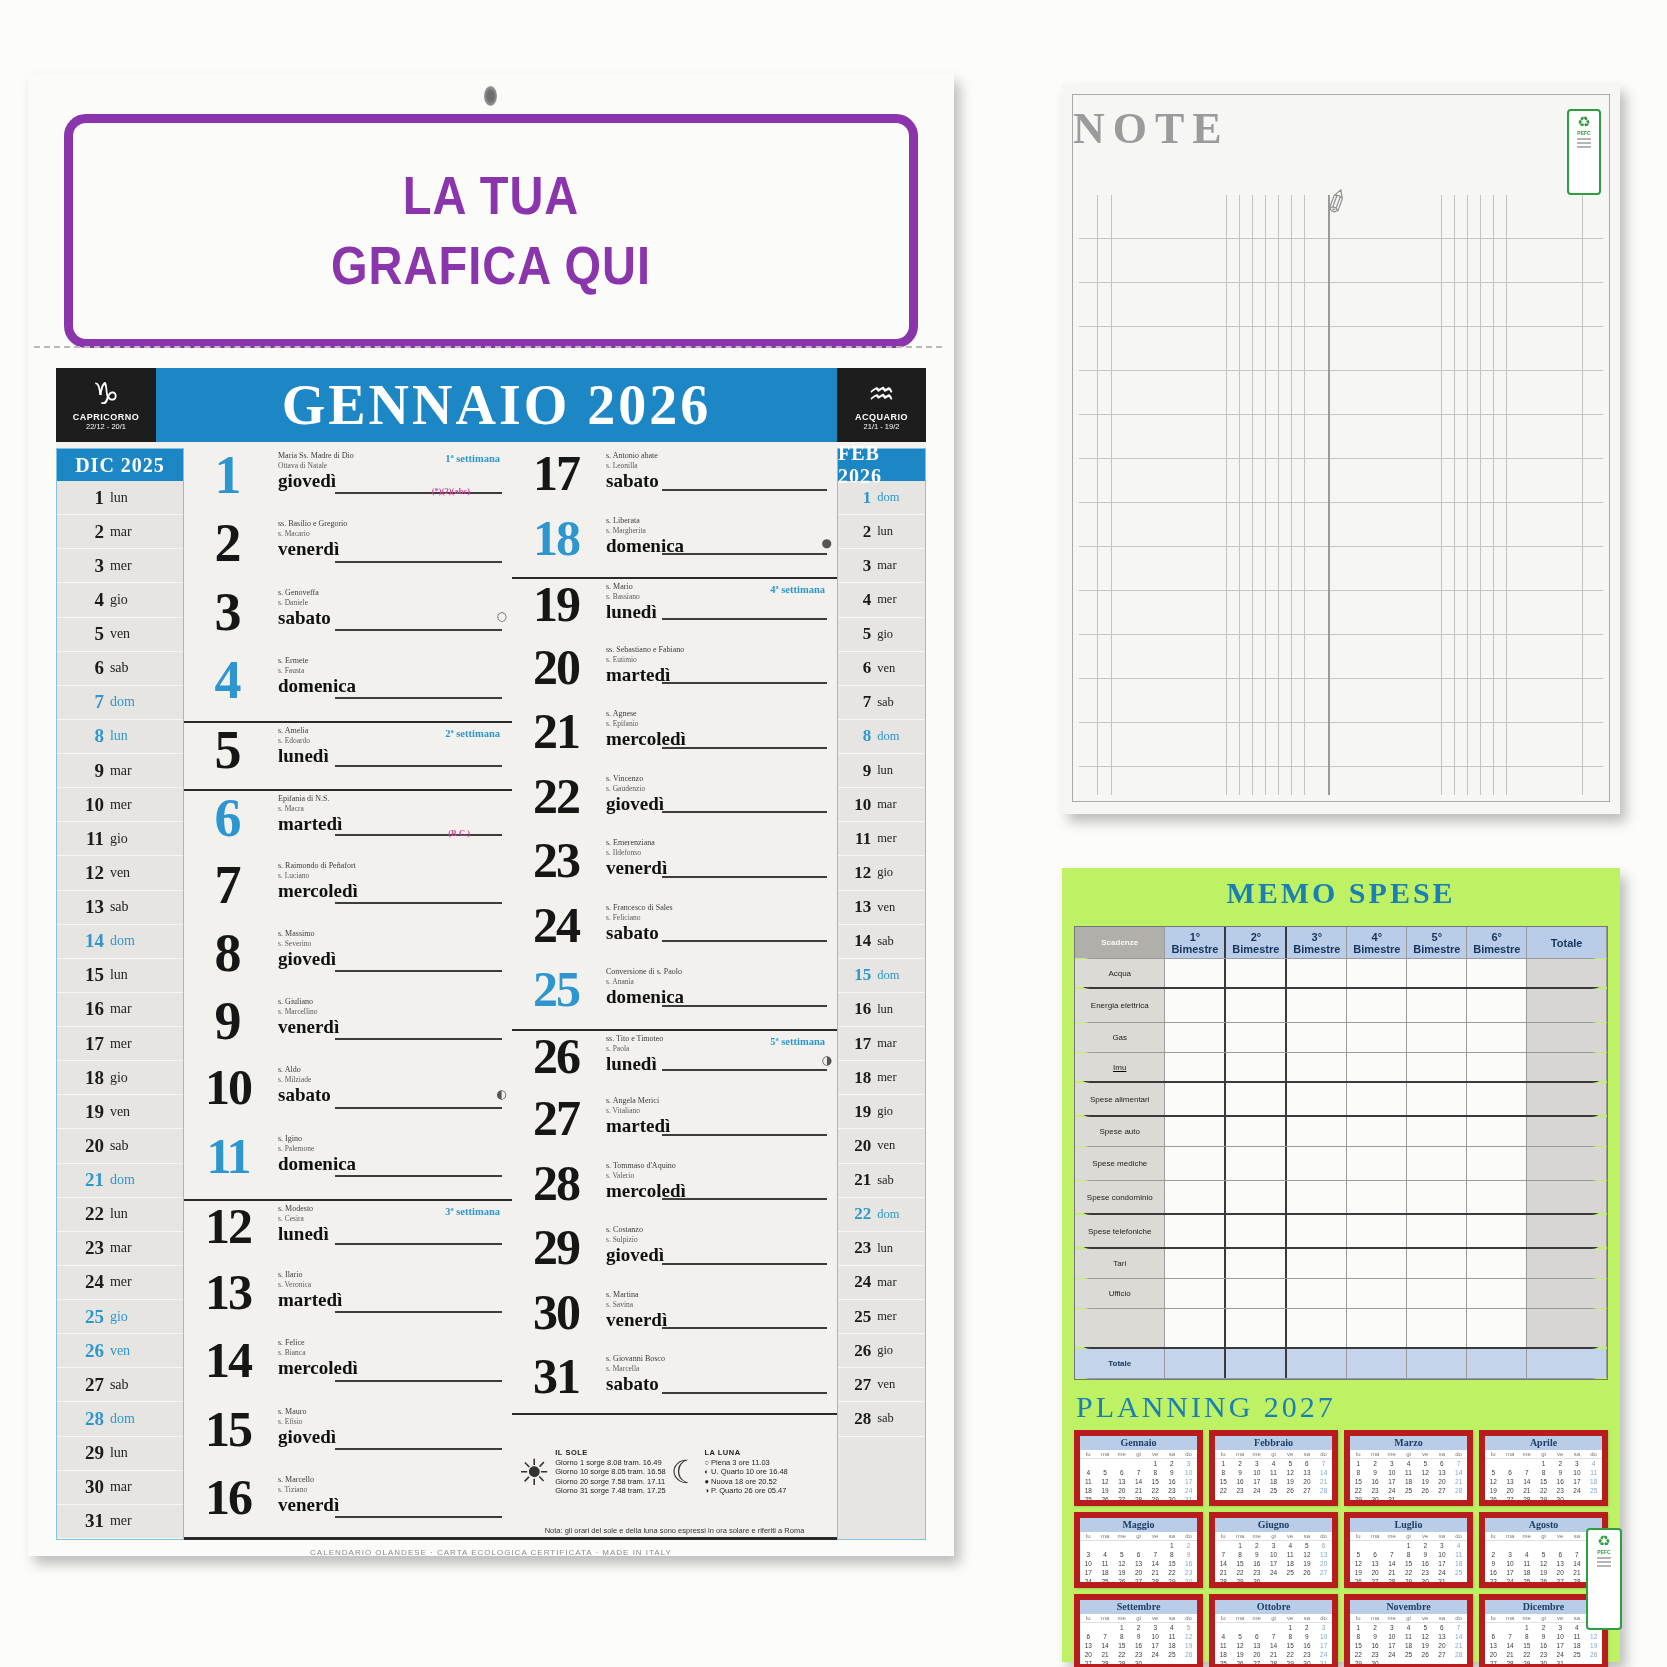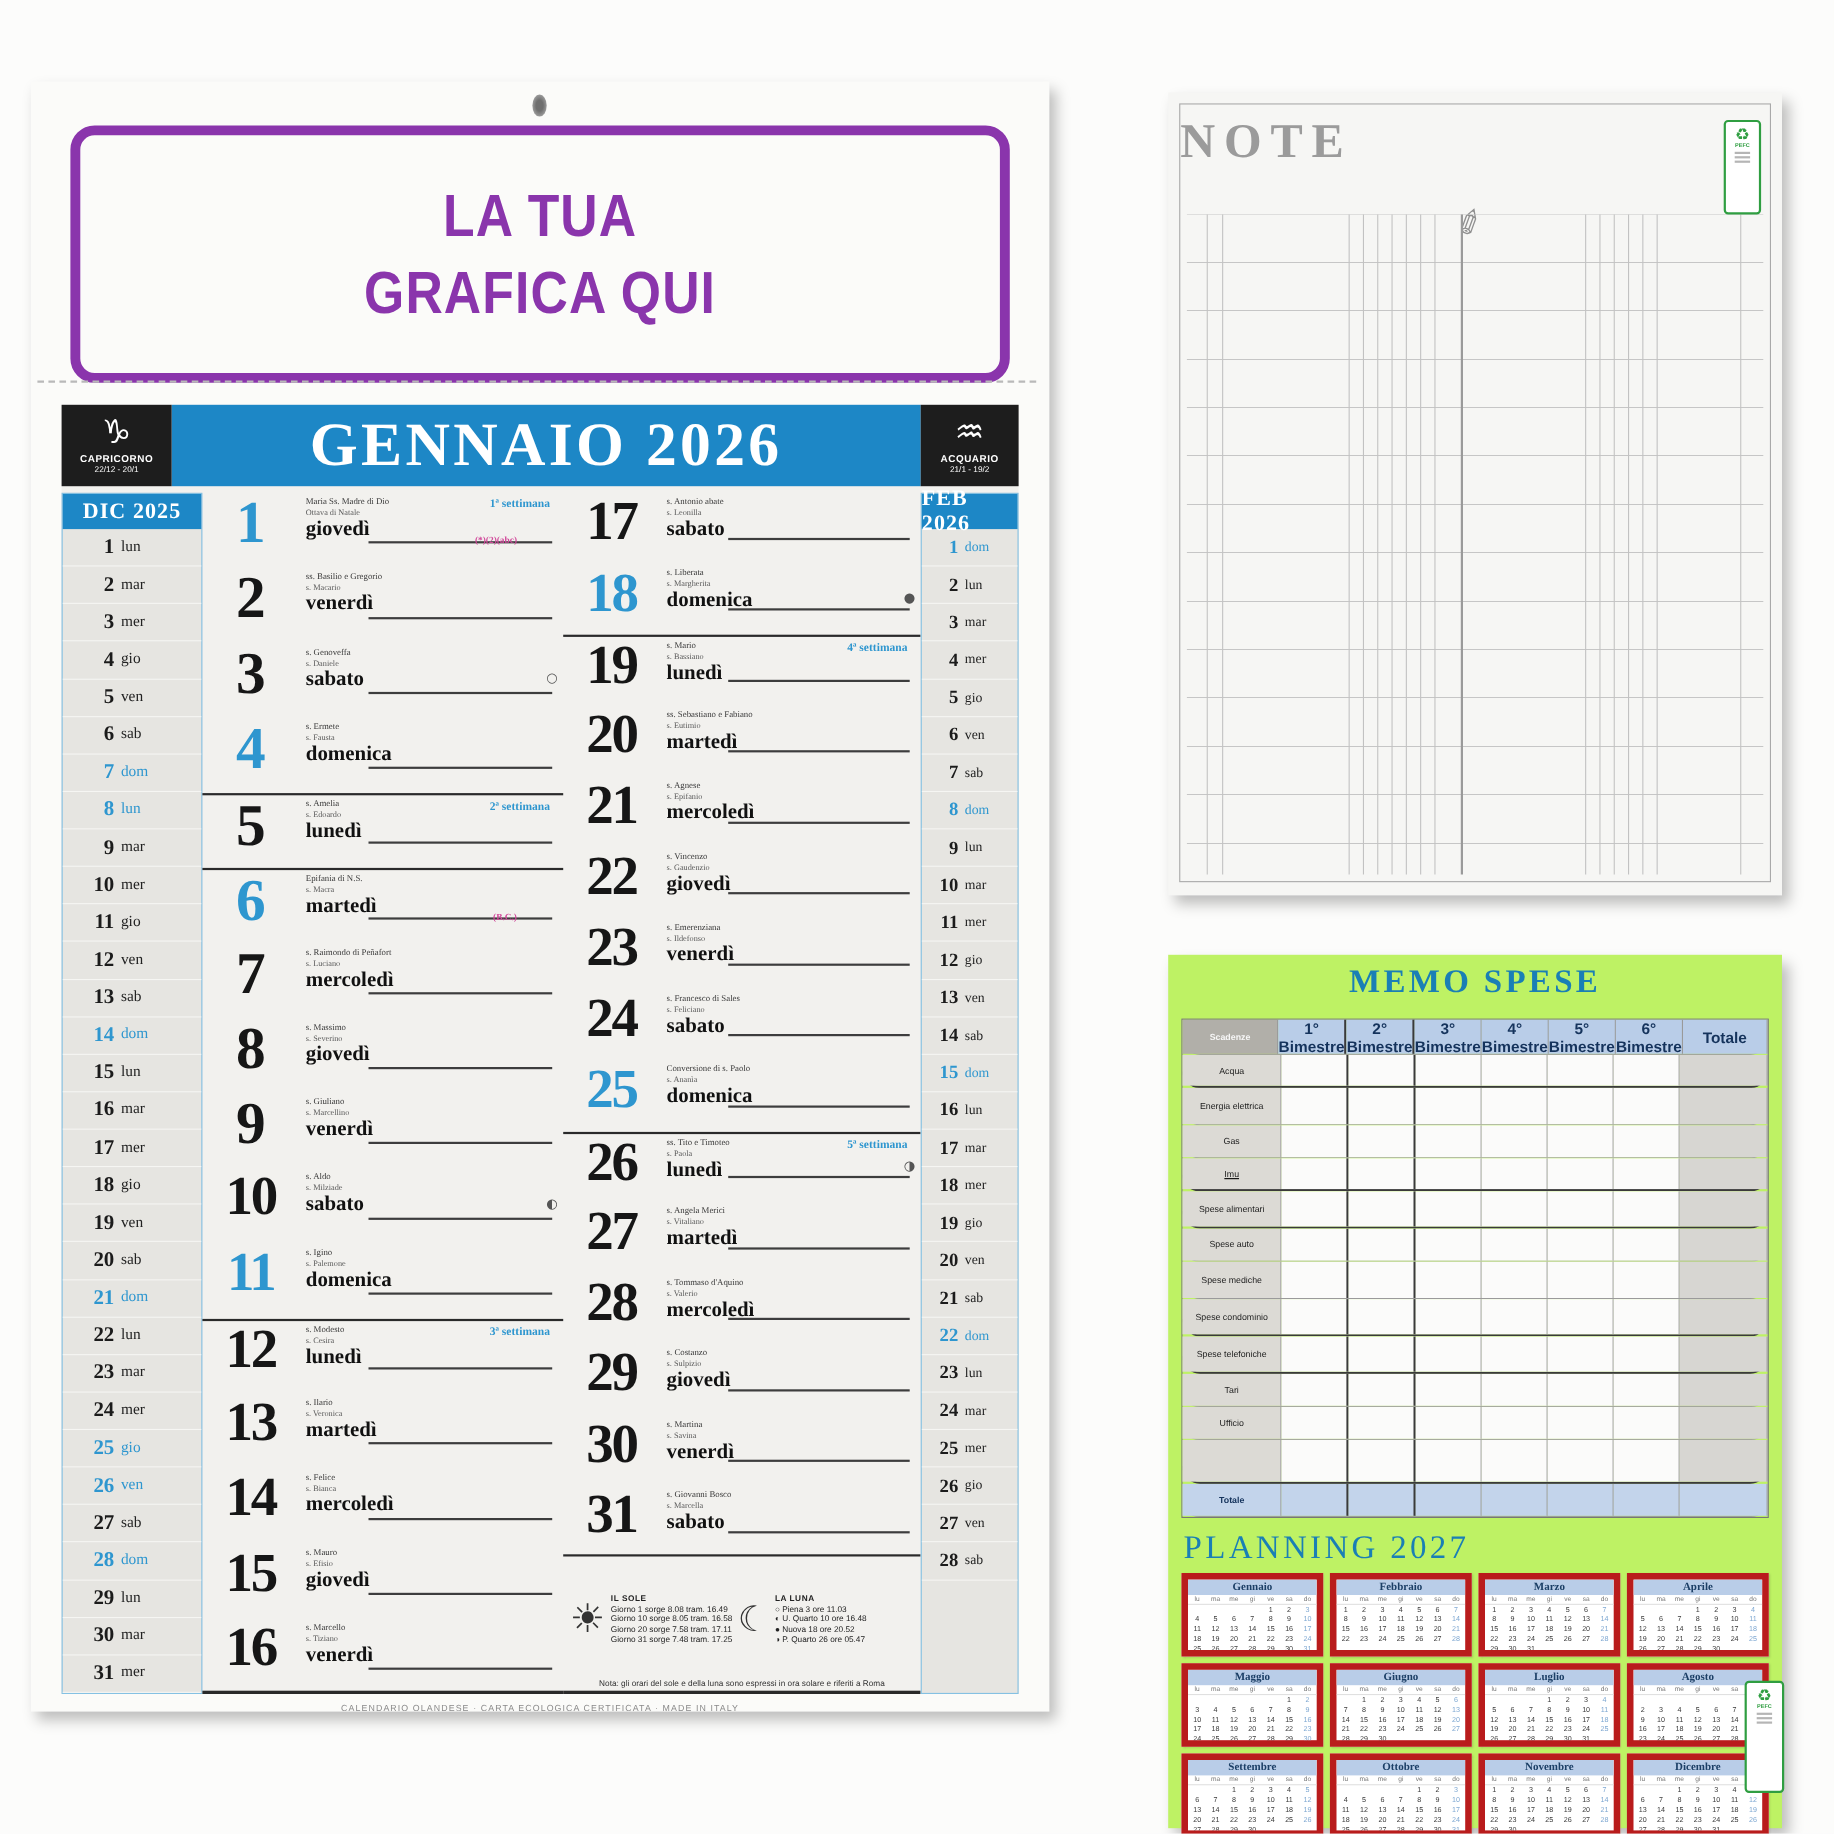--- a/index.html
+++ b/index.html
@@ -95,21 +95,21 @@
               font-family:"Liberation Sans",sans-serif;}
   .m-row{display:flex;box-sizing:border-box;border-bottom:1px solid #9a9a9a;border-radius:16px;}
   .m-row.dark{border-bottom:2px solid #3a3a3a;}
   .m-cell{box-sizing:border-box;border-right:1px solid #9a9a9a;display:flex;align-items:center;justify-content:center;
           text-align:center;font-size:8px;color:#222;}
   .m-cell.cdark{border-right:2px solid #3a3a3a;}
   .m-label{width:17%;background:#dcdad5;font-size:8px;line-height:9px;}
   .m-data{flex:1;background:#fbfbfa;}
   .m-tot{width:15%;background:#d7d6d2;}
   .m-row.head .m-label{background:#b1afa9;color:#f7f7f7;font-weight:bold;}
-  .m-row.head .m-data,.m-row.head .m-tot{background:#b9cde8;color:#15335c;font-weight:bold;font-size:14px;text-align:center;}
+  .m-row.head .m-data,.m-row.head .m-tot{background:#b9cde8;color:#15335c;font-weight:bold;font-size:11px;text-align:center;}
   .m-row.total .m-cell{background:#c3d4eb;color:#15335c;font-weight:bold;}
   #planning-title{position:absolute;left:14px;top:522px;font-size:30px;font-weight:normal;color:#1a7fb5;letter-spacing:3px;}
   #mini-grid{position:absolute;left:12px;top:562px;width:534px;height:240px;display:grid;
              grid-template-columns:repeat(4,1fr);grid-template-rows:repeat(3,1fr);gap:6px;}
   .mini{background:#fff;border:6px solid #b91c1c;box-shadow:1px 1px 2px rgba(0,0,0,.15);overflow:hidden;}
   .mini-head{height:14px;background:#b9cde8;color:#1c3f66;font-weight:bold;font-size:10px;text-align:center;line-height:14px;}
   .mini-wk{display:grid;grid-template-columns:repeat(7,1fr);font-family:"Liberation Sans",sans-serif;
            font-size:6px;color:#777;text-align:center;line-height:8px;border-bottom:1px solid #e0e0e0;}
   .mini-days{display:grid;grid-template-columns:repeat(7,1fr);font-family:"Liberation Sans",sans-serif;
              font-size:6.5px;color:#3a3a3a;text-align:center;line-height:9px;}

